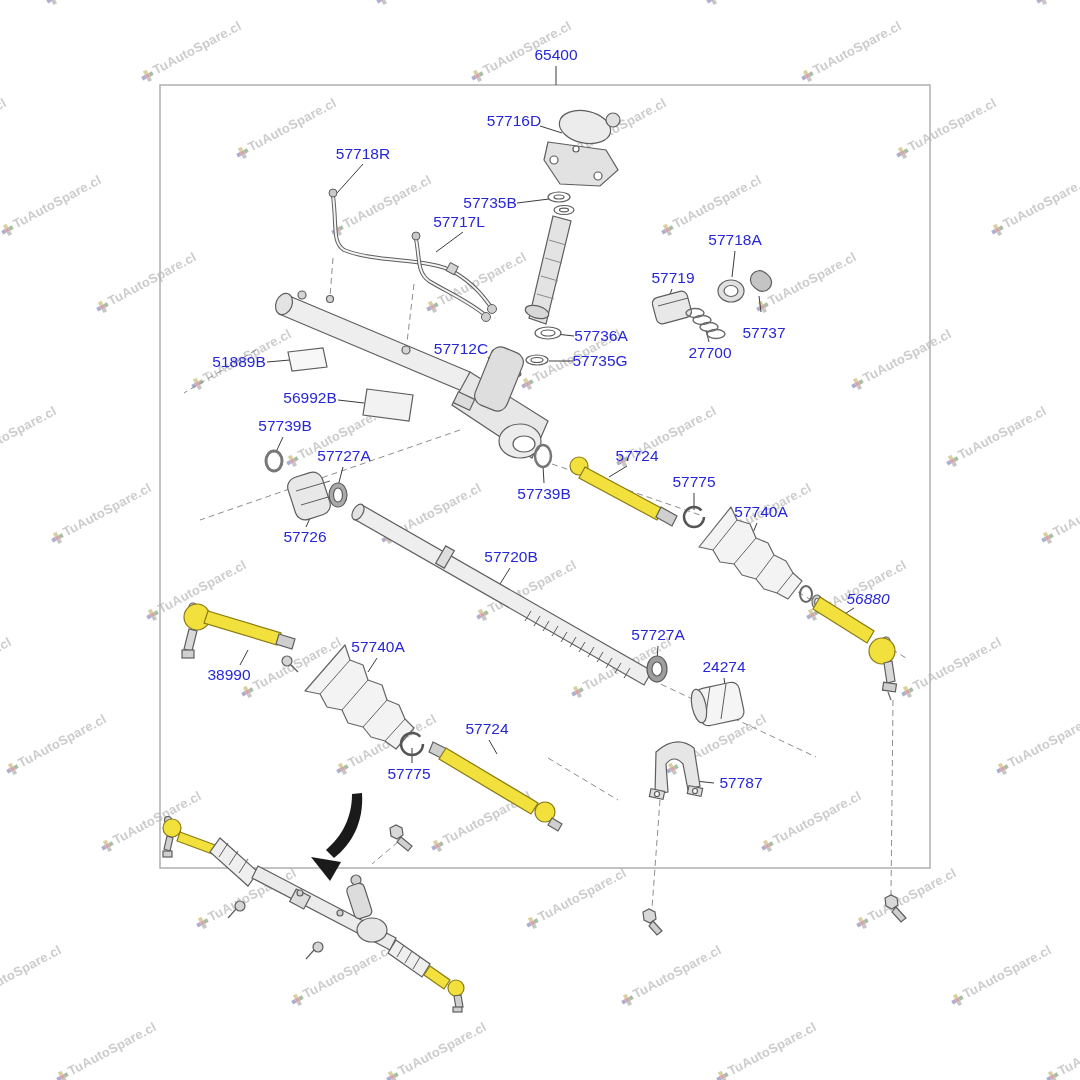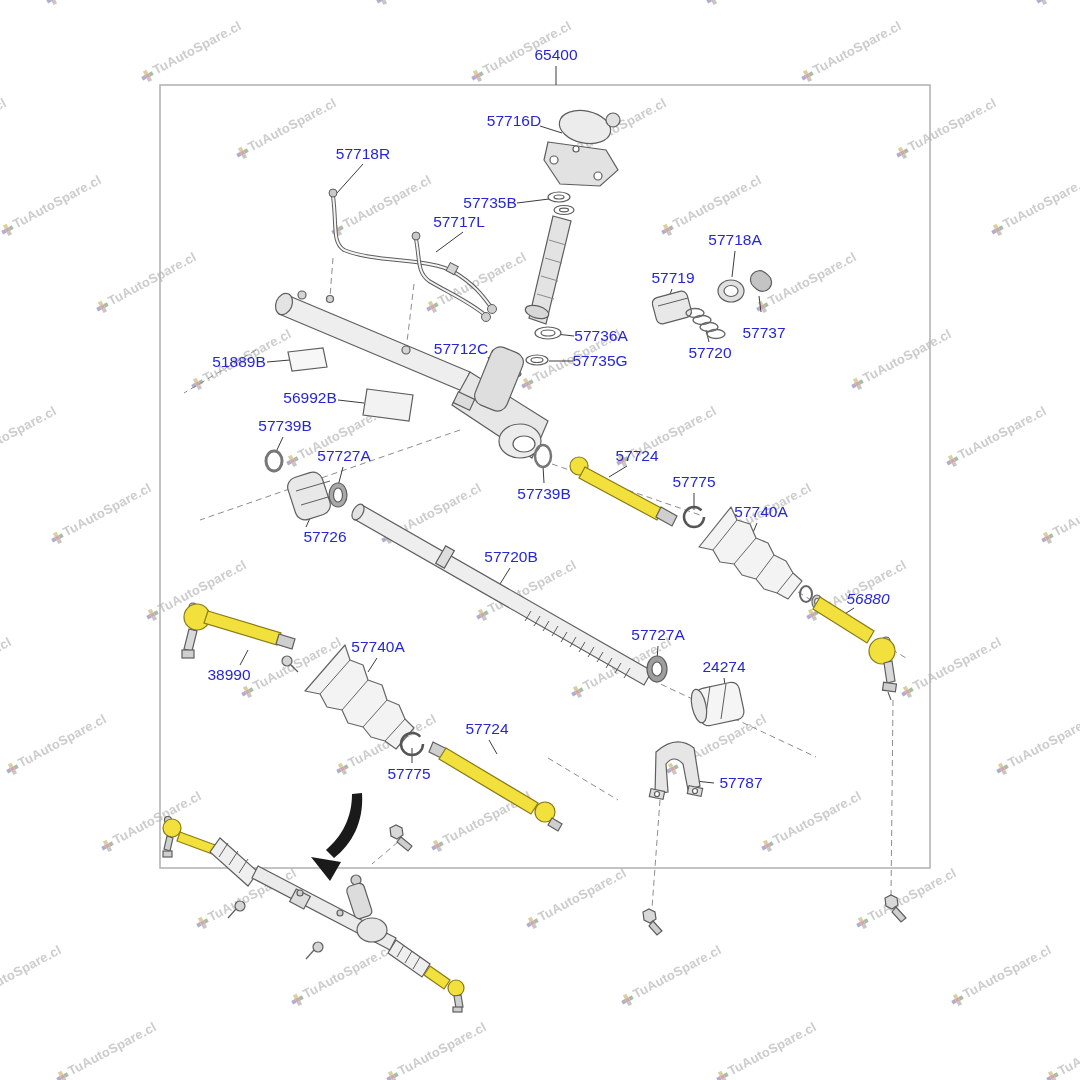--- a/index.html
+++ b/index.html
@@ -352,30 +352,30 @@
       <div class="part-label" style="left: 514px; top: 121px;">57716D</div>
       <div class="part-label" style="left: 363px; top: 154px;">57718R</div>
       <div class="part-label" style="left: 490px; top: 203px;">57735B</div>
       <div class="part-label" style="left: 459px; top: 222px;">57717L</div>
       <div class="part-label" style="left: 735px; top: 240px;">57718A</div>
       <div class="part-label" style="left: 673px; top: 278px;">57719</div>
       <div class="part-label" style="left: 764px; top: 333px;">57737</div>
       <div class="part-label" style="left: 601px; top: 336px;">57736A</div>
       <div class="part-label" style="left: 461px; top: 349px;">57712C</div>
       <div class="part-label" style="left: 600px; top: 361px;">57735G</div>
-      <div class="part-label" style="left: 710px; top: 353px;">57720</div>
+      <div class="part-label" style="left: 710px; top: 353px;">27700</div>
       <div class="part-label" style="left: 239px; top: 362px;">51889B</div>
       <div class="part-label" style="left: 310px; top: 398px;">56992B</div>
       <div class="part-label" style="left: 285px; top: 426px;">57739B</div>
       <div class="part-label" style="left: 344px; top: 456px;">57727A</div>
       <div class="part-label" style="left: 637px; top: 456px;">57724</div>
       <div class="part-label" style="left: 694px; top: 482px;">57775</div>
       <div class="part-label" style="left: 544px; top: 494px;">57739B</div>
       <div class="part-label" style="left: 761px; top: 512px;">57740A</div>
-      <div class="part-label" style="left: 305px; top: 537px; margin-left: 20px;">57726</div>
+      <div class="part-label" style="left: 305px; top: 537px;">57726</div>
       <div class="part-label" style="left: 511px; top: 557px;">57720B</div>
       <div class="part-label" style="left: 868px; top: 599px; font-style: italic;">56880</div>
       <div class="part-label" style="left: 658px; top: 635px;">57727A</div>
       <div class="part-label" style="left: 378px; top: 647px;">57740A</div>
       <div class="part-label" style="left: 229px; top: 675px;">38990</div>
       <div class="part-label" style="left: 724px; top: 667px;">24274</div>
       <div class="part-label" style="left: 487px; top: 729px;">57724</div>
       <div class="part-label" style="left: 409px; top: 774px;">57775</div>
       <div class="part-label" style="left: 741px; top: 783px;">57787</div>
     </div>

